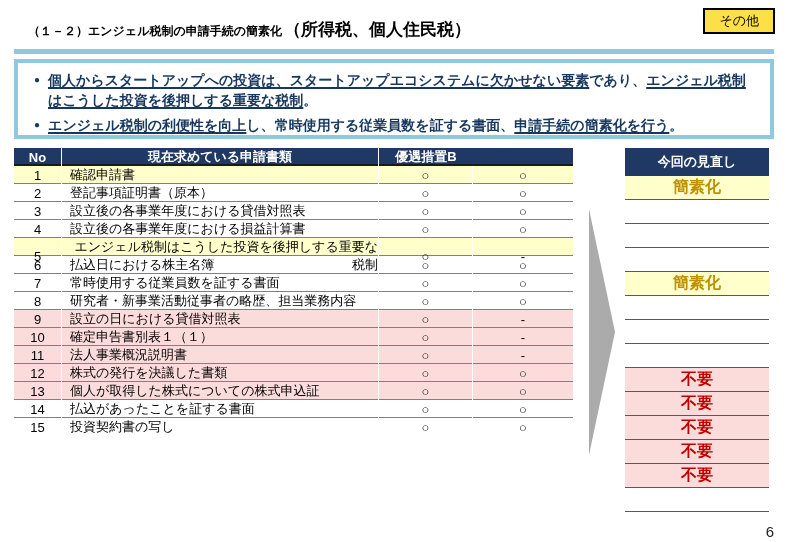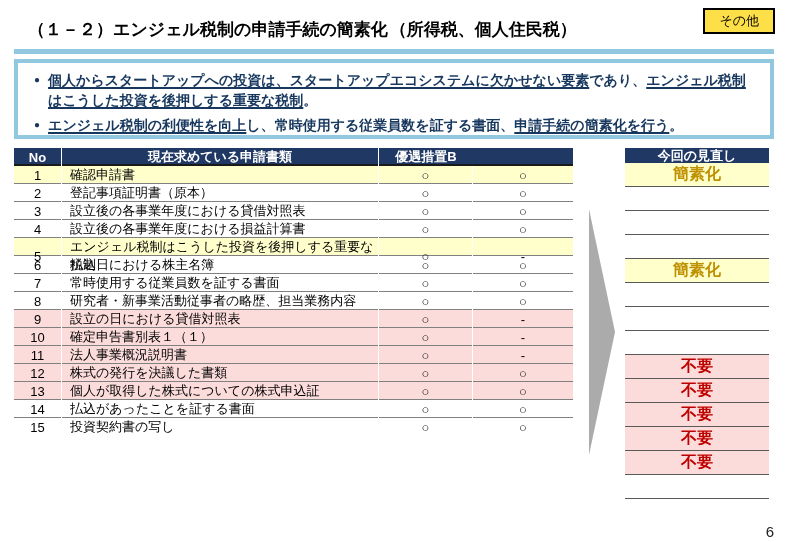--- a/index.html
+++ b/index.html
@@ -15,21 +15,21 @@
   }
   *{margin:0;padding:0;box-sizing:border-box;}
   html,body{width:788px;height:542px;background:#fff;overflow:hidden;}
   body{font-family:"Liberation Sans","DejaVu Sans",sans-serif;color:#000;}
   .page{position:relative;width:788px;height:542px;background:#fff;}
 
   
   .tag-box{position:absolute;top:8px;right:13px;border:2px solid #000;background:#fde047;
     padding:2px 14px;font-size:13px;line-height:18px;}
   .title{position:absolute;left:28px;top:18px;white-space:nowrap;}
-  .title-main{font-size:17px;font-weight:bold;color:#000;}
+  .title-main{font-size:12px;font-weight:bold;color:#000;}
   .title-sub{font-size:17px;font-weight:bold;color:#000;margin-left:2px;}
   .blue-bar{position:absolute;left:14px;top:49px;width:760px;height:5px;background:var(--lightblue);}
 
   
   .summary-box{position:absolute;left:14px;top:59px;width:760px;height:80px;
     border:4px solid var(--lightblue);background:#fff;padding:7px 12px 5px 16px;}
   .bullet{display:flex;margin-bottom:4px;}
   .marker{font-size:10px;color:var(--text-navy);margin:4px 8px 0 0;flex:0 0 auto;}
   .bullet-text{font-size:14px;line-height:1.45;color:var(--text-navy);font-weight:bold;}
   .bullet-text .em{text-decoration:underline;text-underline-offset:2px;text-decoration-thickness:1.5px;text-align:center;}
@@ -41,29 +41,29 @@
   .thead{background:var(--navy);color:#fff;font-weight:bold;font-size:13px;border-bottom:2px solid #1a1a1a;}
   .thead>div{display:flex;align-items:center;justify-content:center;border-right:1px solid #fff;}
   .thead>div:last-child{border-right:none;}
   .trow{font-size:13px;border-bottom:1.5px solid var(--row-border);background:#fff;}
   .trow.last{border-bottom:none;}
   .trow.yellow{background:var(--yellow);}
   .trow.pink{background:var(--pink);}
   .trow>div{display:flex;align-items:center;border-right:1px solid #fff;}
   .trow>div:last-child{border-right:none;}
   .cell-no{justify-content:center;}
-  .cell-doc{justify-content:flex-start;padding-left:8px;}
+  .cell-doc{justify-content:flex-start;padding-left:8px;text-align:right;}
   .cell-a,.cell-b{justify-content:center;}
 
   
   .arrow{position:absolute;left:589px;top:208px;}
 
   
   .review-col{position:absolute;left:625px;top:148px;width:144px;}
-  .rhead{height:15px;background:var(--navy);color:#fff;font-weight:bold;font-size:13px;
+  .rhead{height:28px;background:var(--navy);color:#fff;font-weight:bold;font-size:13px;
     display:flex;align-items:center;justify-content:center;}
   .rrow{height:24px;border-bottom:1.5px solid #595959;display:flex;align-items:center;
     justify-content:center;font-size:16px;font-weight:bold;background:#fff;}
   .rrow.last{border-bottom:none;}
   .rrow.yellow{background:var(--yellow);color:var(--gold);}
   .rrow.pink{background:var(--pink);color:var(--red);}
 
   .page-number{position:absolute;right:14px;bottom:2px;font-size:15px;color:#222;}
 </style>
 </head>

